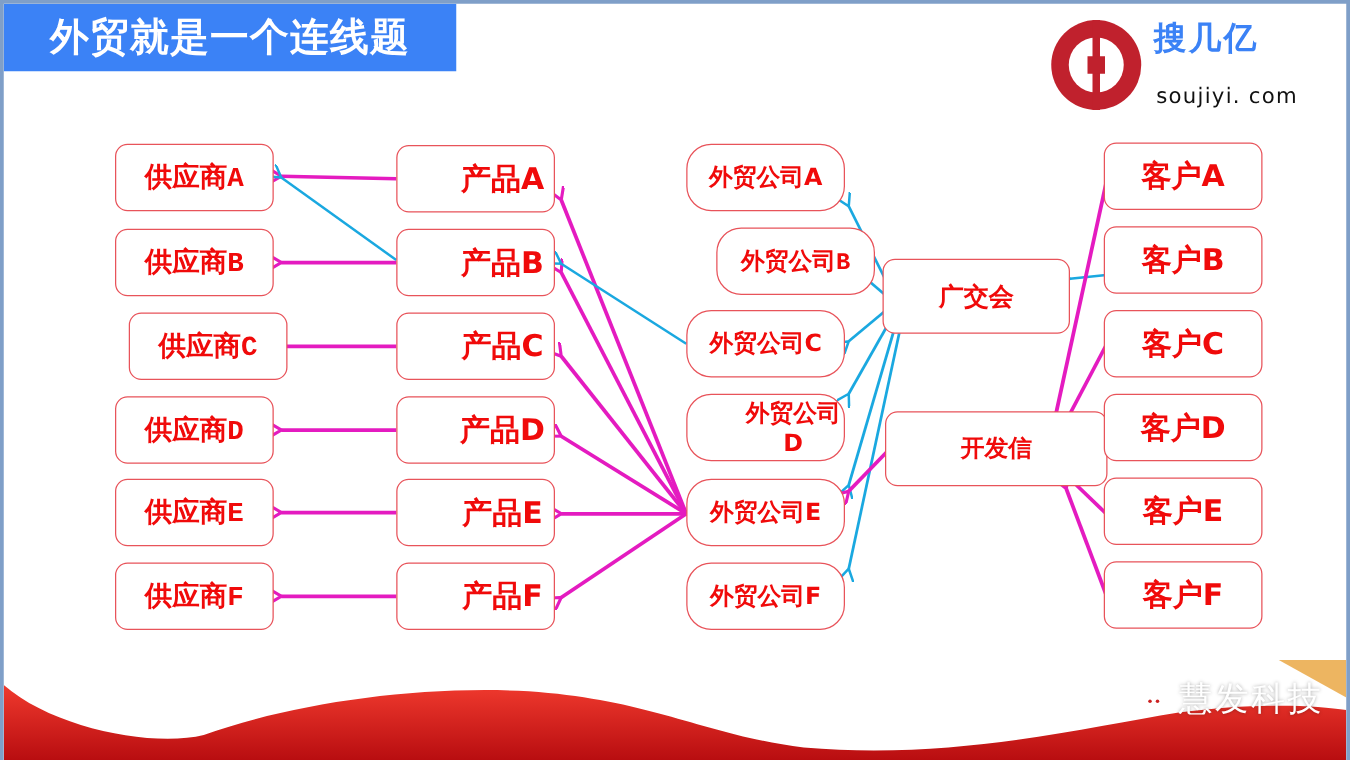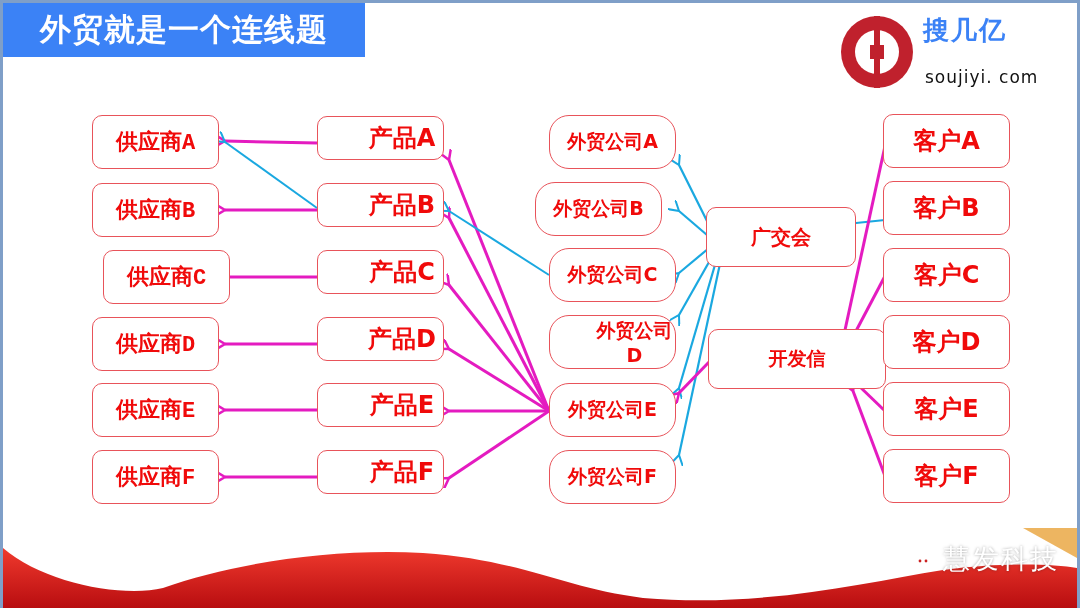--- a/index.html
+++ b/index.html
@@ -9,21 +9,21 @@
   .title-bar span { color:#ffffff; font-weight:bold; font-size:31px; letter-spacing:1px; }
   .logo { position:absolute; left:838px; top:10px; width:230px; height:76px; }
   .logo-circle { position:absolute; left:0; top:3px; width:72px; height:72px; border-radius:50%; background:#c0212d; }
   .logo-circle .inner { position:absolute; left:14px; top:14px; width:44px; height:44px; border-radius:50%; background:#fff; }
   .logo-circle .sq { position:absolute; left:29px; top:29px; width:14px; height:14px; background:#c0212d; }
   .logo-circle .bar-v { position:absolute; left:33px; top:0; width:6px; height:72px; background:#c0212d; }
   .logo-cn { position:absolute; left:82px; top:0px; font-size:26px; font-weight:bold; color:#3b82f6; letter-spacing:2px; }
   .logo-en { position:absolute; left:84px; top:54px; font-size:17px; color:#111; letter-spacing:1px; }
   .node { position:absolute; background:#fff; border:1.5px solid #e8535a; border-radius:10px; display:flex; align-items:center; justify-content:center; text-align:center; color:#f00a0a; font-weight:bold; box-sizing:border-box; z-index:2; }
   .n-sup { width:127px; height:54px; font-size:22px;font-family:Liberation Mono, monospace; }
-  .n-prod { width:127px; height:44px; font-size:24px;padding-left:43px; }
+  .n-prod { width:127px; height:54px; font-size:24px;padding-left:43px; }
   .n-co { width:127px; height:54px; font-size:19px;border-radius:20px; }
   .n-cust { width:127px; height:54px; font-size:24px; }
   .n-b2b { width:150px; height:60px; font-size:20px; line-height:25px; }
   .n-letter { width:178px; height:60px; font-size:19px; }
   svg.lines { position:absolute; left:0; top:0; z-index:1; }
   .footer-wave { position:absolute; left:0; bottom:0; width:1074px; height:80px; }
   .watermark { position:absolute; left:898px; top:538px; display:flex; align-items:center; gap:8px; z-index:3; }
   .wm-icon { width:34px; height:28px; position:relative; }
   .wm-text { color:#fff; font-size:27px; text-shadow:0 0 3px rgba(0,0,0,0.35); letter-spacing:2px; }
 </style>
@@ -108,21 +108,21 @@
   <div class="node n-sup" style="left:89px;top:447px;">供应商F</div>
 
   <div class="node n-prod" style="left:314px;top:113px;">产品A</div>
   <div class="node n-prod" style="left:314px;top:180px;">产品B</div>
   <div class="node n-prod" style="left:314px;top:247px;">产品C</div>
   <div class="node n-prod" style="left:314px;top:314px;">产品D</div>
   <div class="node n-prod" style="left:314px;top:380px;">产品E</div>
   <div class="node n-prod" style="left:314px;top:447px;">产品F</div>
 
   <div class="node n-co" style="left:546px;top:112px;">外贸公司A</div>
-  <div class="node n-co" style="left:532px;top:179px;">外贸公司B</div>
+  <div class="node n-co" style="left:570px;top:179px;font-family:Liberation Mono, monospace;">外贸公司B</div>
   <div class="node n-co" style="left:546px;top:245px;">外贸公司C</div>
   <div class="node n-co" style="left:546px;top:312px;padding-left:44px;">外贸公司D</div>
   <div class="node n-co" style="left:546px;top:380px;">外贸公司E</div>
   <div class="node n-co" style="left:546px;top:447px;">外贸公司F</div>
 
   <div class="node n-b2b" style="left:703px;top:204px;flex-direction:column;">
     <span>广交会</span>
   </div>
   <div class="node n-letter" style="left:705px;top:326px;">开发信</div>
 

